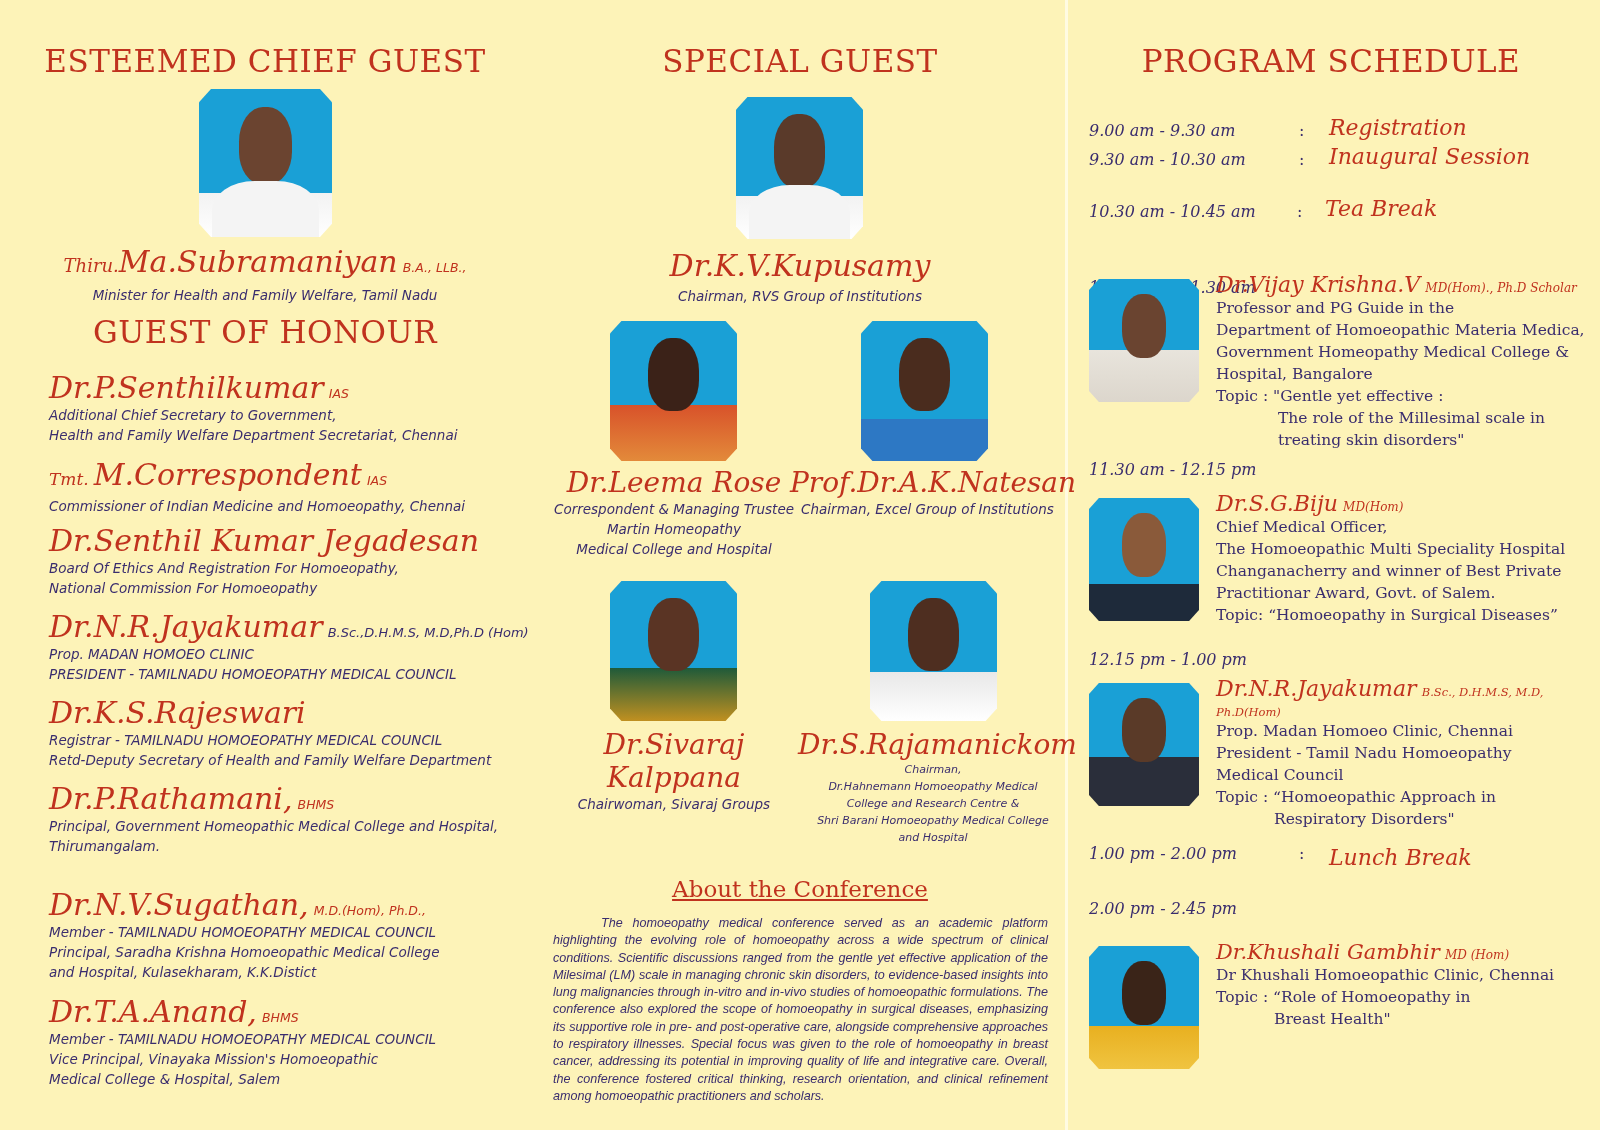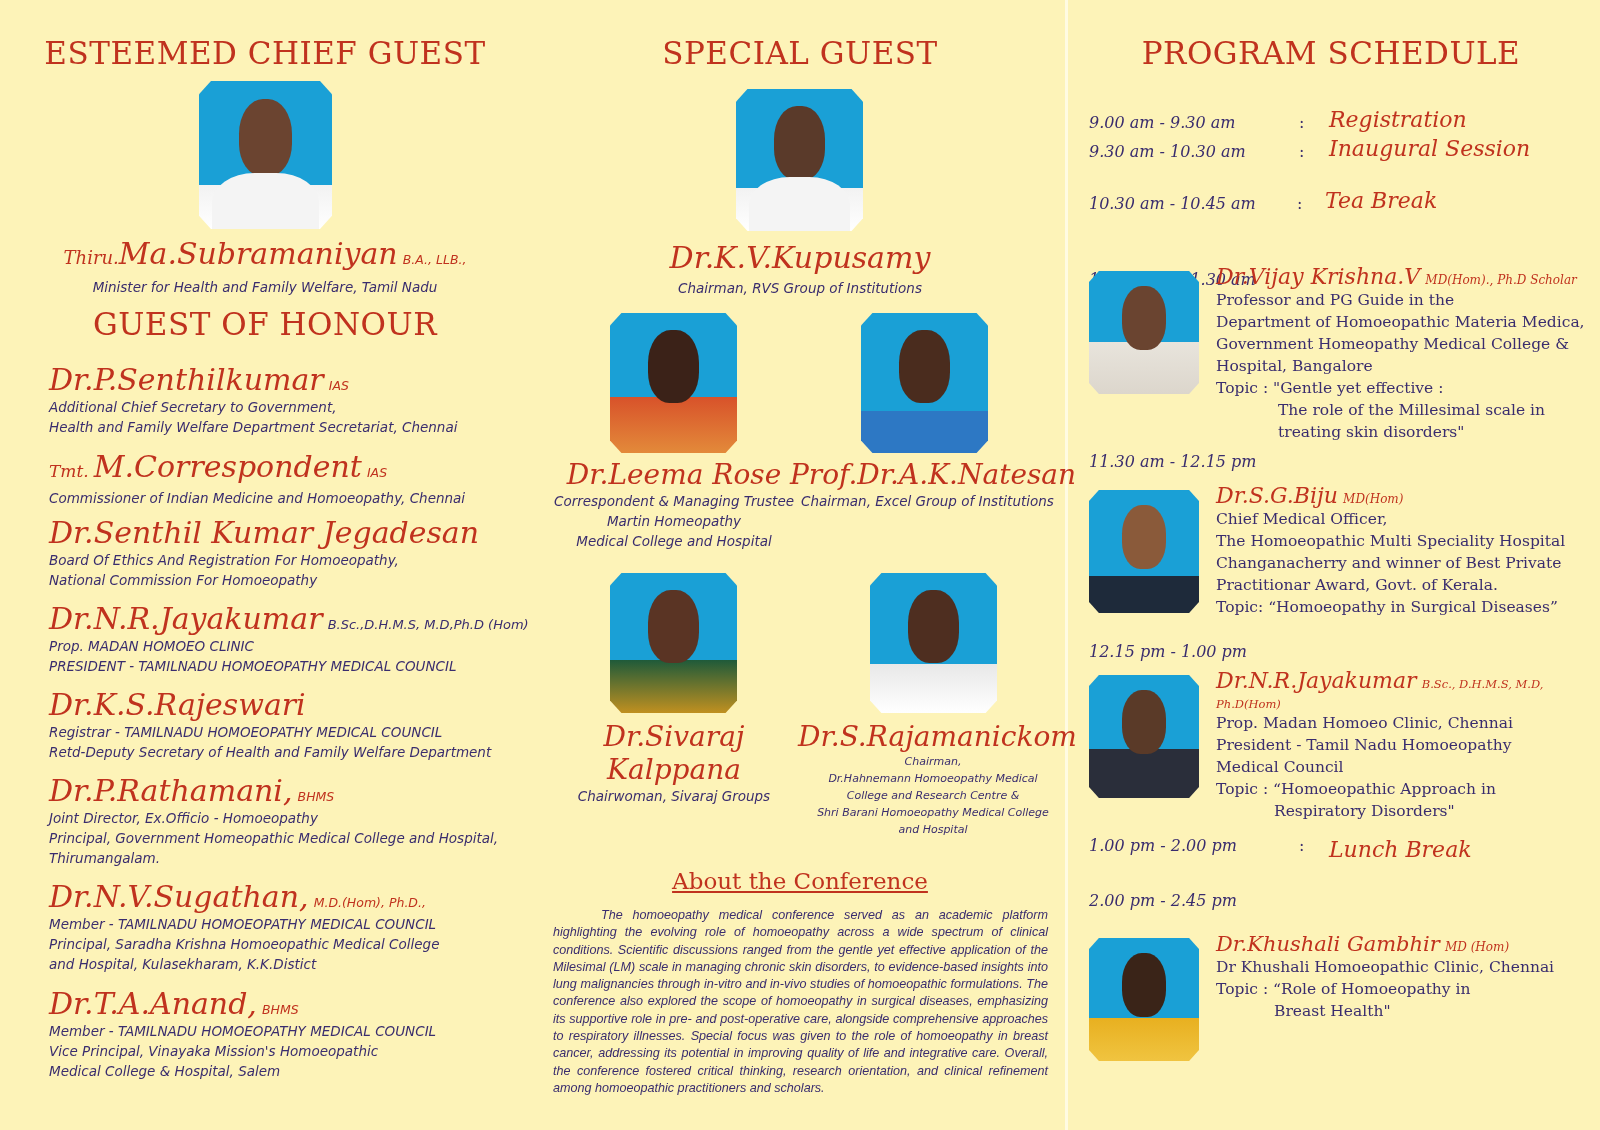--- a/index.html
+++ b/index.html
@@ -2,21 +2,21 @@
 <html><head>
 <meta charset="utf-8">
 <style>
   * { box-sizing: border-box; margin: 0; padding: 0; }
   html, body { width: 1600px; height: 1130px; overflow: hidden; }
   body {
     background: #fdf3b8;
     font-family: "DejaVu Sans", sans-serif;
     position: relative;
   }
-  .panel { position: absolute; top: 0; height: 1059px; }
+  .panel { position: absolute; top: 8px; height: 1059px; }
   #left  { left: 0; width: 540px; }
   #mid   { left: 540px; width: 525px; }
   #right { left: 1066px; width: 534px; }
   .divider { position: absolute; top: 0; left: 1065px; width: 3px; height: 1130px; background: #fffbe2; }
 
   .heading {
     font-family: "DejaVu Serif", serif;
     color: #c0321e;
     font-size: 31px;
     letter-spacing: 0.5px;
@@ -134,21 +134,20 @@
 
   <div class="hon-entry" style="top:688px;">
     <span class="name">Dr.K.S.Rajeswari</span>
     <div class="desc">Registrar - TAMILNADU HOMOEOPATHY MEDICAL COUNCIL</div>
     <div class="desc">Retd-Deputy Secretary of Health and Family Welfare Department</div>
   </div>
 
   <div class="hon-entry" style="top:774px;">
     <span class="name">Dr.P.Rathamani,</span>
     <span class="suffix">BHMS</span>
-    <div class="desc">Joint Director, Ex.Officio - Homoeopathy</div>
     <div class="desc">Principal, Government Homeopathic Medical College and Hospital,</div>
     <div class="desc">Thirumangalam.</div>
   </div>
 
   <div class="hon-entry" style="top:880px;">
     <span class="name">Dr.N.V.Sugathan,</span>
     <span class="suffix">M.D.(Hom), Ph.D.,</span>
     <div class="desc">Member - TAMILNADU HOMOEOPATHY MEDICAL COUNCIL</div>
     <div class="desc">Principal, Saradha Krishna Homoeopathic Medical College</div>
     <div class="desc">and Hospital, Kulasekharam, K.K.Distict</div>
@@ -252,21 +251,21 @@
   <span class="time abs" style="left:23px;top:452px;">11.30 am - 12.15 pm</span>
   <div class="photo" style="left:23px;top:490px;width:110px;height:123px;background:linear-gradient(180deg,#1aa0d6 0%,#1aa0d6 70%,#1e2a3a 70%,#1e2a3a 100%);">
       <div class="head" style="background:#8a5a3a;"></div>
     </div>
   <div class="abs" style="left:150px;top:483px;width:380px;">
     <span class="name" style="font-size:22px;">Dr.S.G.Biju</span>
     <span class="name" style="font-size:12px;">MD(Hom)</span>
     <div class="sdesc">Chief Medical Officer,</div>
     <div class="sdesc">The Homoeopathic Multi Speciality Hospital</div>
     <div class="sdesc">Changanacherry and winner of Best Private</div>
-    <div class="sdesc">Practitionar Award, Govt. of Kerala.</div>
+    <div class="sdesc">Practitionar Award, Govt. of Salem.</div>
     <div class="sdesc">Topic: “Homoeopathy in Surgical Diseases”</div>
   </div>
 
   <span class="time abs" style="left:23px;top:642px;">12.15 pm - 1.00 pm</span>
   <div class="photo" style="left:23px;top:675px;width:110px;height:123px;background:linear-gradient(180deg,#1aa0d6 0%,#1aa0d6 60%,#2a2e3a 60%,#2a2e3a 100%);">
       <div class="head" style="background:#5a3a28;"></div>
     </div>
   <div class="abs" style="left:150px;top:668px;width:385px;">
     <span class="name" style="font-size:22px;">Dr.N.R.Jayakumar</span>
     <span class="name" style="font-size:11.5px;">B.Sc., D.H.M.S, M.D, Ph.D(Hom)</span>

